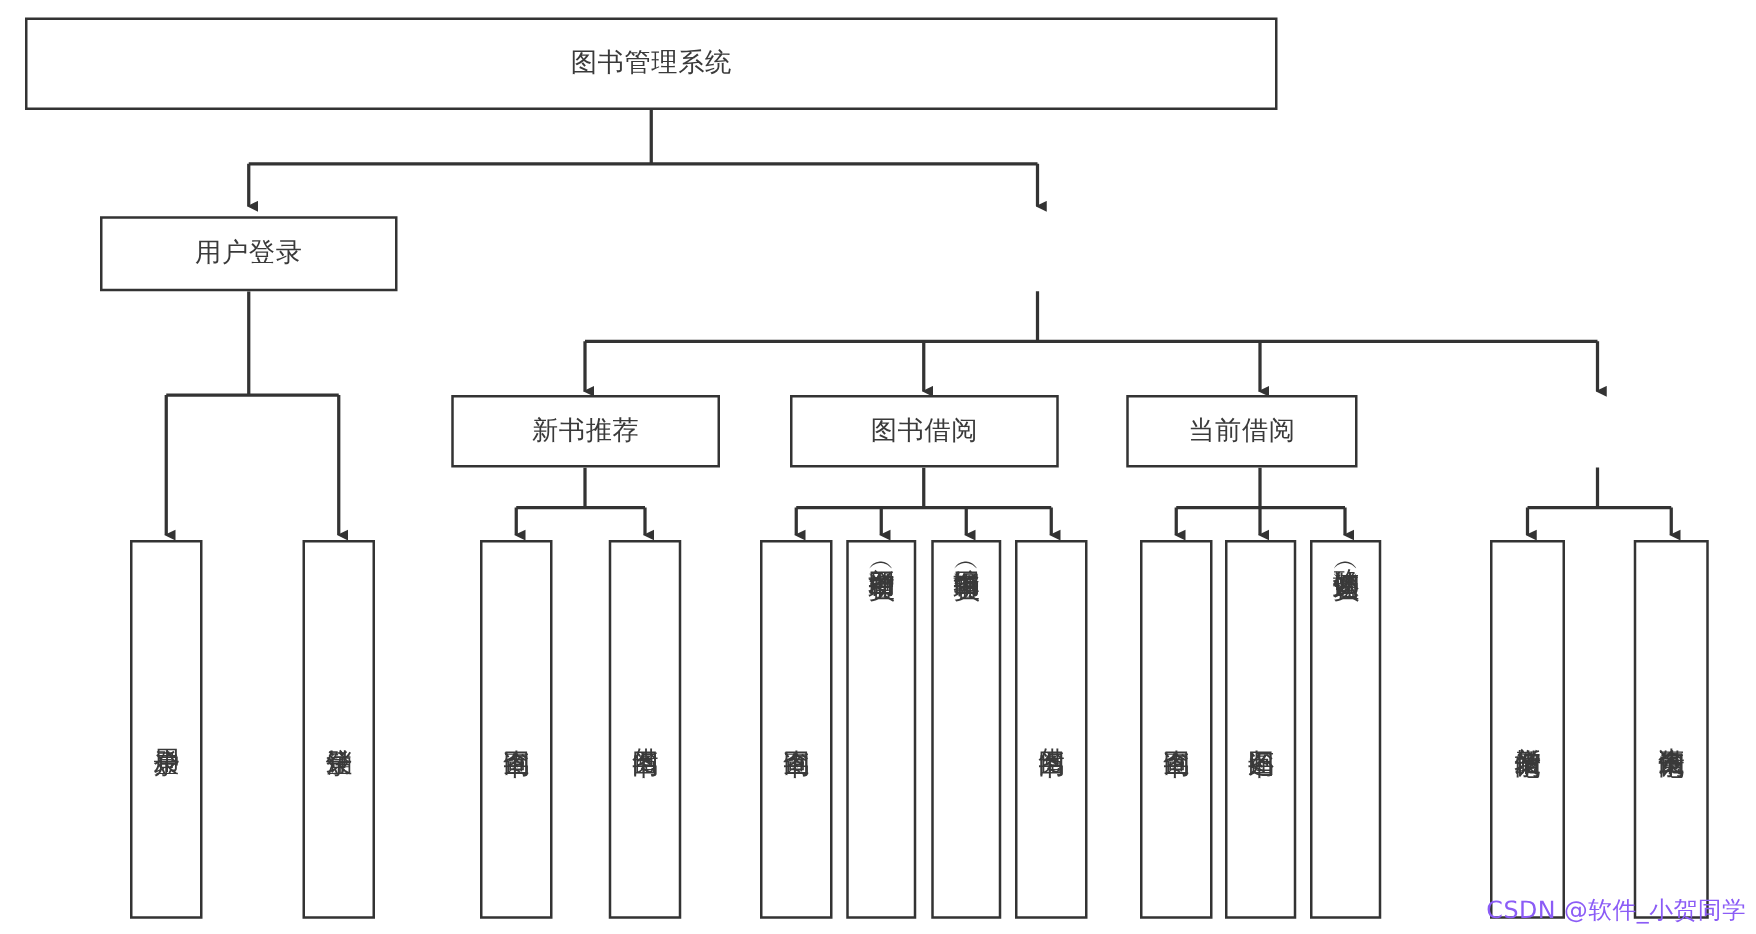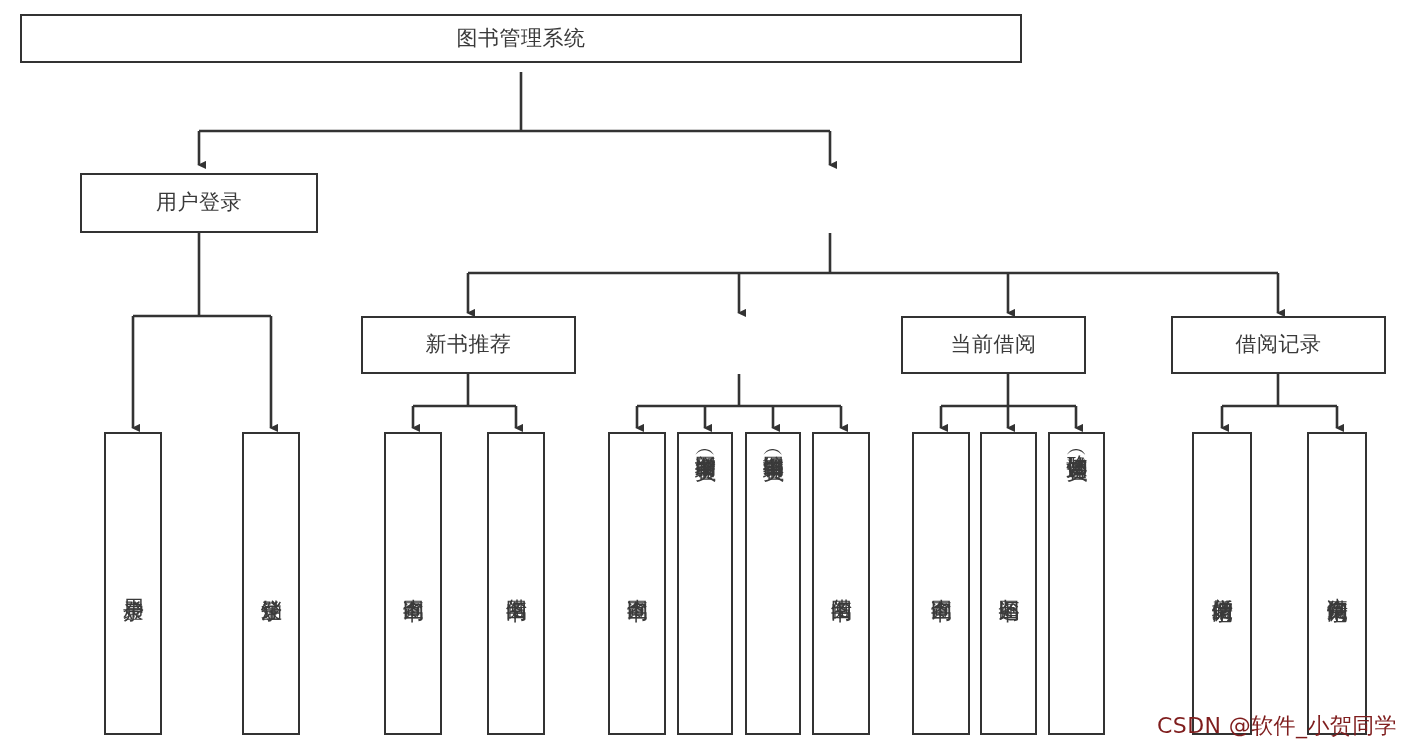--- a/index.html
+++ b/index.html
@@ -59,22 +59,22 @@
     display: block;
   }
   .node.v.mid {
     align-items: center;
     padding-top: 0;
   }
   #watermark {
     position: absolute;
     right: 8px;
     bottom: 6px;
-    font-size: 22px;
-    color: #7f1d1d;
+    font-size: 19px;
+    color: #8b5cf6;
     white-space: nowrap;
     letter-spacing: 0.4px;
   }
 </style>
 </head>
 <body>
 
 <div id="canvas">
 
   <svg id="edges" viewBox="0 0 1405 747">
@@ -121,41 +121,41 @@
       <path d="M 1008,406 L 1008,428" marker-end="url(#arrow)"></path>
       <path d="M 1076,406 L 1076,428" marker-end="url(#arrow)"></path>
 
       <path d="M 1278,374 L 1278,406"></path>
       <path d="M 1222,406 L 1337,406"></path>
       <path d="M 1222,406 L 1222,428" marker-end="url(#arrow)"></path>
       <path d="M 1337,406 L 1337,428" marker-end="url(#arrow)"></path>
     </g>
   </svg>
 
-  <div class="node h" style="left:20px; top:14px; width:1002px; height:49px;">
+  <div class="node h" style="left:20px; top:14px; width:1002px; height:74px;">
     <span class="label">图书管理系统</span>
   </div>
 
   <div class="node h" style="left:80px; top:173px; width:238px; height:60px;">
     <span class="label">用户登录</span>
   </div>
 
 
   <div class="node h" style="left:361px; top:316px; width:215px; height:58px;">
     <span class="label">新书推荐</span>
   </div>
 
+  <div class="node h" style="left:632px; top:316px; width:215px; height:58px;">
+    <span class="label">图书借阅</span>
+  </div>
 
   <div class="node h" style="left:901px; top:316px; width:185px; height:58px;">
     <span class="label">当前借阅</span>
   </div>
 
-  <div class="node h" style="left:1171px; top:316px; width:215px; height:58px;">
-    <span class="label">借阅记录</span>
-  </div>
 
   <div class="node v mid" style="left:104px; top:432px; width:58px; height:303px;">
     <span class="label">用户登录</span>
   </div>
 
   <div class="node v mid" style="left:242px; top:432px; width:58px; height:303px;">
     <span class="label">注销登录</span>
   </div>
 
   <div class="node v mid" style="left:384px; top:432px; width:58px; height:303px;">

